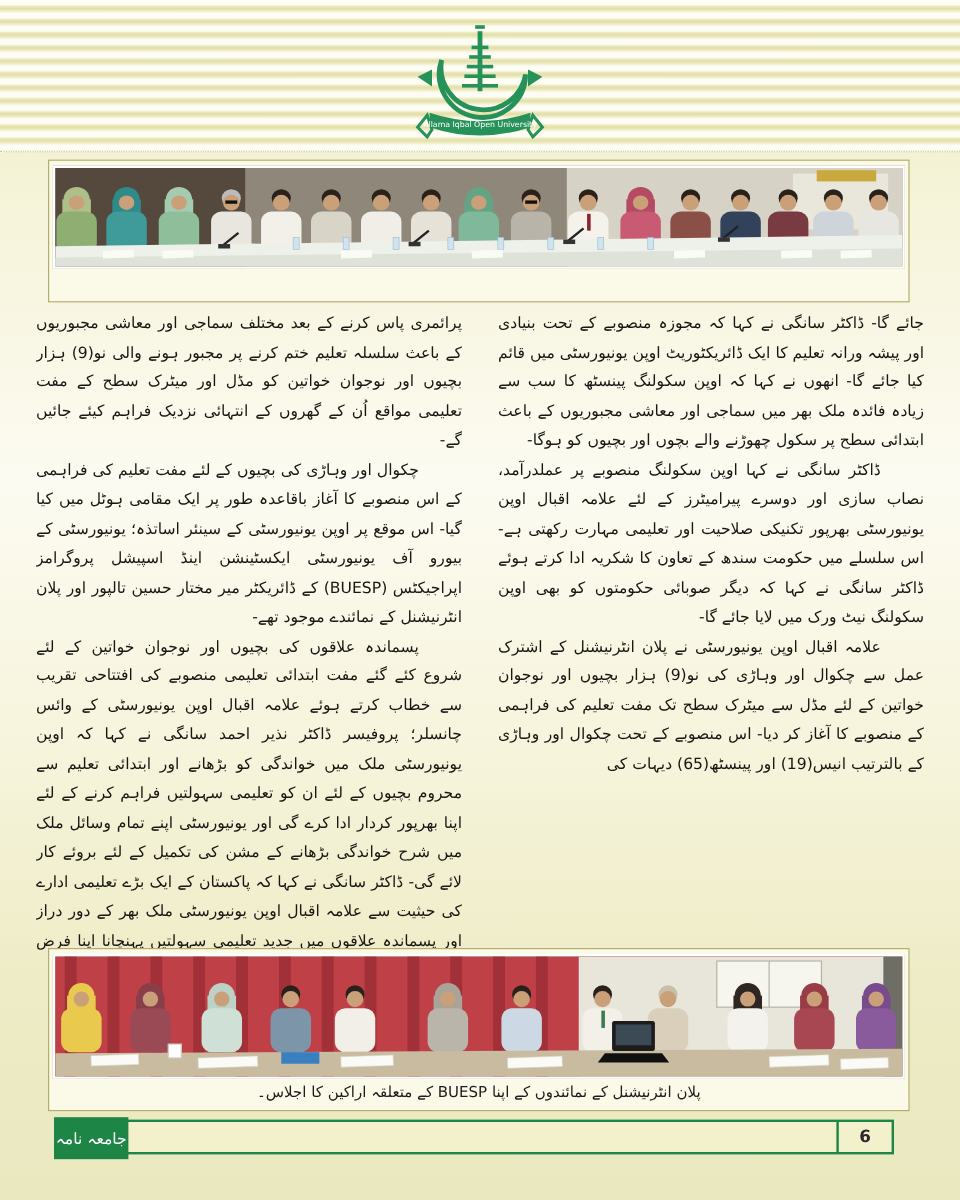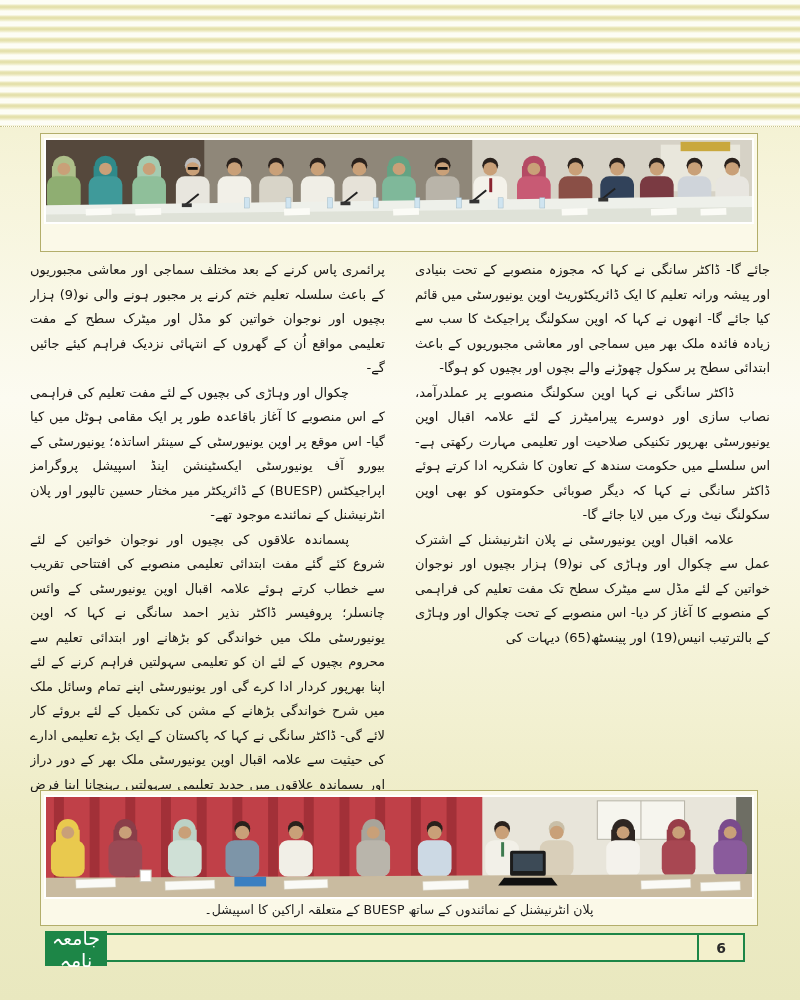--- a/index.html
+++ b/index.html
@@ -29,31 +29,55 @@
   .col p.indent{text-indent:36px;}
   .lead-bold{font-weight:normal;}
   .headline{margin:10px 0 8px 0;padding:0 4px;font-size:16px;font-weight:bold;line-height:33px;
     text-align:center;color:#a31d1d;}
 
   
   .footer-bar{position:absolute;left:45px;top:933px;width:700px;height:29px;box-sizing:border-box;
     border:2px solid #1d8647;background:#f3f0cc;}
   .masthead-box{position:absolute;left:-2px;top:-4px;width:62px;height:35px;background:#1d8647;
     display:flex;align-items:center;justify-content:center;}
-  .masthead-box span{color:#ffffff;font-size:19px;direction:rtl;text-align:center;}
+  .masthead-box span{color:#ffffff;font-size:13px;direction:rtl;text-align:center;}
   .pageno-cell{position:absolute;right:0;top:0;height:100%;width:46px;border-left:2px solid #1d8647;
     box-sizing:border-box;display:flex;align-items:center;justify-content:center;
     font-size:14px;color:#2a2a2a;font-weight:bold;}
 </style>
 </head>
 <body>
 
 <div class="page">
 
   <div class="stripes"></div>
+  <div class="logo-wrap">
+    <svg width="124" height="102" viewBox="0 0 124 102">
+
+      <path d="M30,30 A36,36 0 1,0 100,42 A31,31 0 0,1 30,30 Z" fill="none" stroke="#27915a" stroke-width="4"></path>
+
+      <g fill="#27915a">
+        <rect x="60" y="6" width="4" height="50"></rect>
+        <rect x="55" y="18" width="14" height="3"></rect>
+        <rect x="53" y="26" width="18" height="3"></rect>
+        <rect x="51" y="34" width="22" height="3"></rect>
+        <rect x="49" y="42" width="26" height="3"></rect>
+        <rect x="47" y="50" width="30" height="3"></rect>
+        <rect x="58" y="1" width="8" height="3"></rect>
+      </g>
+
+      <path d="M22,52 l-12,-8 12,-6 z" fill="#27915a"></path>
+      <path d="M102,52 l12,-8 -12,-6 z" fill="#27915a"></path>
+
+      <path d="M18,76 l-8,10 8,8 4,-6 z" fill="none" stroke="#27915a" stroke-width="2.5"></path>
+      <path d="M106,76 l8,10 -8,8 -4,-6 z" fill="none" stroke="#27915a" stroke-width="2.5"></path>
+      <path d="M20,74 Q62,88 104,74 L104,86 Q62,100 20,86 Z" fill="#27915a"></path>
+      <text x="62" y="86" text-anchor="middle" font-size="6.5" fill="#ffffff">Allama Iqbal Open University</text>
+    </svg>
+  </div>
 
   <div class="panel panel-top">
     <svg class="photo" id="photo1" height="86" viewBox="0 0 712 88" preserveAspectRatio="none">
         <rect width="712" height="88" fill="#b8b2a6"></rect>
         <rect width="160" height="88" fill="#55483c"></rect>
         <rect x="160" width="270" height="88" fill="#8f8779"></rect>
         <rect x="430" width="282" height="88" fill="#d6d2c6"></rect>
         <rect x="620" y="5" width="80" height="50" fill="#e9e7dc"></rect>
         <rect x="640" y="2" width="50" height="10" fill="#c9a83d"></rect>
         <circle cx="18" cy="28" r="11" fill="#aebf8a"></circle>
@@ -139,21 +163,21 @@
         <rect x="350" y="74" width="26" height="7" fill="#fbfbf6" transform="rotate(-2 350 74)"></rect>
         <rect x="520" y="74" width="26" height="7" fill="#fbfbf6" transform="rotate(-2 520 74)"></rect>
         <rect x="610" y="74" width="26" height="7" fill="#fbfbf6" transform="rotate(-2 610 74)"></rect>
         <rect x="660" y="74" width="26" height="7" fill="#fbfbf6" transform="rotate(-2 660 74)"></rect>
       </svg>
   </div>
 
   <div class="columns">
 
     <div class="col">
-      <p>جائے گا- ڈاکٹر سانگی نے کہا کہ مجوزہ منصوبے کے تحت بنیادی اور پیشہ ورانہ تعلیم کا ایک ڈائریکٹوریٹ اوپن یونیورسٹی میں قائم کیا جائے گا- انھوں نے کہا کہ اوپن سکولنگ پراجیکٹ کا سب سے زیادہ فائدہ ملک بھر میں سماجی اور معاشی مجبوریوں کے باعث ابتدائی سطح پر سکول چھوڑنے والے بچوں اور بچیوں کو ہوگا-</p>
+      <p>جائے گا- ڈاکٹر سانگی نے کہا کہ مجوزہ منصوبے کے تحت بنیادی اور پیشہ ورانہ تعلیم کا ایک ڈائریکٹوریٹ اوپن یونیورسٹی میں قائم کیا جائے گا- انھوں نے کہا کہ اوپن سکولنگ پینسٹھ کا سب سے زیادہ فائدہ ملک بھر میں سماجی اور معاشی مجبوریوں کے باعث ابتدائی سطح پر سکول چھوڑنے والے بچوں اور بچیوں کو ہوگا-</p>
       <p class="indent">ڈاکٹر سانگی نے کہا اوپن سکولنگ منصوبے پر عملدرآمد، نصاب سازی اور دوسرے پیرامیٹرز کے لئے علامہ اقبال اوپن یونیورسٹی بھرپور تکنیکی صلاحیت اور تعلیمی مہارت رکھتی ہے- اس سلسلے میں حکومت سندھ کے تعاون کا شکریہ ادا کرتے ہوئے ڈاکٹر سانگی نے کہا کہ دیگر صوبائی حکومتوں کو بھی اوپن سکولنگ نیٹ ورک میں لایا جائے گا-</p>
       <p class="indent"><span class="lead-bold">علامہ اقبال اوپن یونیورسٹی</span><span> نے پلان انٹرنیشنل کے اشترک عمل سے چکوال اور وہاڑی کی نو(9) ہزار بچیوں اور نوجوان خواتین کے لئے مڈل سے میٹرک سطح تک مفت تعلیم کی فراہمی کے منصوبے کا آغاز کر دیا- اس منصوبے کے تحت چکوال اور وہاڑی کے بالترتیب انیس(19) اور پینسٹھ(65) دیہات کی</span></p>
     </div>
     <div class="col">
       <p>پرائمری پاس کرنے کے بعد مختلف سماجی اور معاشی مجبوریوں کے باعث سلسلہ تعلیم ختم کرنے پر مجبور ہونے والی نو(9) ہزار بچیوں اور نوجوان خواتین کو مڈل اور میٹرک سطح کے مفت تعلیمی مواقع اُن کے گھروں کے انتہائی نزدیک فراہم کیئے جائیں گے-</p>
       <p class="indent">چکوال اور وہاڑی کی بچیوں کے لئے مفت تعلیم کی فراہمی کے اس منصوبے کا آغاز باقاعدہ طور پر ایک مقامی ہوٹل میں کیا گیا- اس موقع پر اوپن یونیورسٹی کے سینئر اساتذہ؛ یونیورسٹی کے بیورو آف یونیورسٹی ایکسٹینشن اینڈ اسپیشل پروگرامز اپراجیکٹس (BUESP) کے ڈائریکٹر میر مختار حسین تالپور اور پلان انٹرنیشنل کے نمائندے موجود تھے-</p>
       <p class="indent">پسماندہ علاقوں کی بچیوں اور نوجوان خواتین کے لئے شروع کئے گئے مفت ابتدائی تعلیمی منصوبے کی افتتاحی تقریب سے خطاب کرتے ہوئے علامہ اقبال اوپن یونیورسٹی کے وائس چانسلر؛ پروفیسر ڈاکٹر نذیر احمد سانگی نے کہا کہ اوپن یونیورسٹی ملک میں خواندگی کو بڑھانے اور ابتدائی تعلیم سے محروم بچیوں کے لئے ان کو تعلیمی سہولتیں فراہم کرنے کے لئے اپنا بھرپور کردار ادا کرے گی اور یونیورسٹی اپنے تمام وسائل ملک میں شرح خواندگی بڑھانے کے مشن کی تکمیل کے لئے بروئے کار لائے گی- ڈاکٹر سانگی نے کہا کہ پاکستان کے ایک بڑے تعلیمی ادارے کی حیثیت سے علامہ اقبال اوپن یونیورسٹی ملک بھر کے دور دراز اور پسماندہ علاقوں میں جدید تعلیمی سہولتیں پہنچانا اپنا فرض سمجھتی ہے اور اس مقصد کے</p>
     </div>
   </div>
 
@@ -226,21 +250,21 @@
         <rect x="240" y="87" width="44" height="9" fill="#fafaf6" stroke="#d8d4c4" stroke-width="0.5" transform="rotate(-2 240 87)"></rect>
         <rect x="380" y="88" width="46" height="9" fill="#fafaf6" stroke="#d8d4c4" stroke-width="0.5" transform="rotate(-2 380 88)"></rect>
         <rect x="600" y="87" width="50" height="9" fill="#fafaf6" stroke="#d8d4c4" stroke-width="0.5" transform="rotate(-2 600 87)"></rect>
         <rect x="660" y="89" width="40" height="9" fill="#fafaf6" stroke="#d8d4c4" stroke-width="0.5" transform="rotate(-2 660 89)"></rect>
         <rect x="190" y="83" width="32" height="10" fill="#3a7fc1"></rect>
         <rect x="95" y="76" width="11" height="12" fill="#ffffff" stroke="#cfccc0"></rect>
         <rect x="468" y="56" width="36" height="26" rx="2" fill="#1c1c1c"></rect>
         <rect x="471" y="59" width="30" height="18" fill="#3c4a56"></rect>
         <path d="M462,84 L510,84 L516,92 L456,92 Z" fill="#101010"></path>
       </svg>
-    <div class="caption">پلان انٹرنیشنل کے نمائندوں کے ساتھ BUESP کے متعلقہ اراکین کا اسپیشل۔</div>
+    <div class="caption">پلان انٹرنیشنل کے نمائندوں کے اپنا BUESP کے متعلقہ اراکین کا اجلاس۔</div>
   </div>
 
   <div class="footer-bar">
     <div class="masthead-box">
       <span>جامعہ نامہ</span>
     </div>
     <div class="pageno-cell">6</div>
   </div>
 
 </div>

